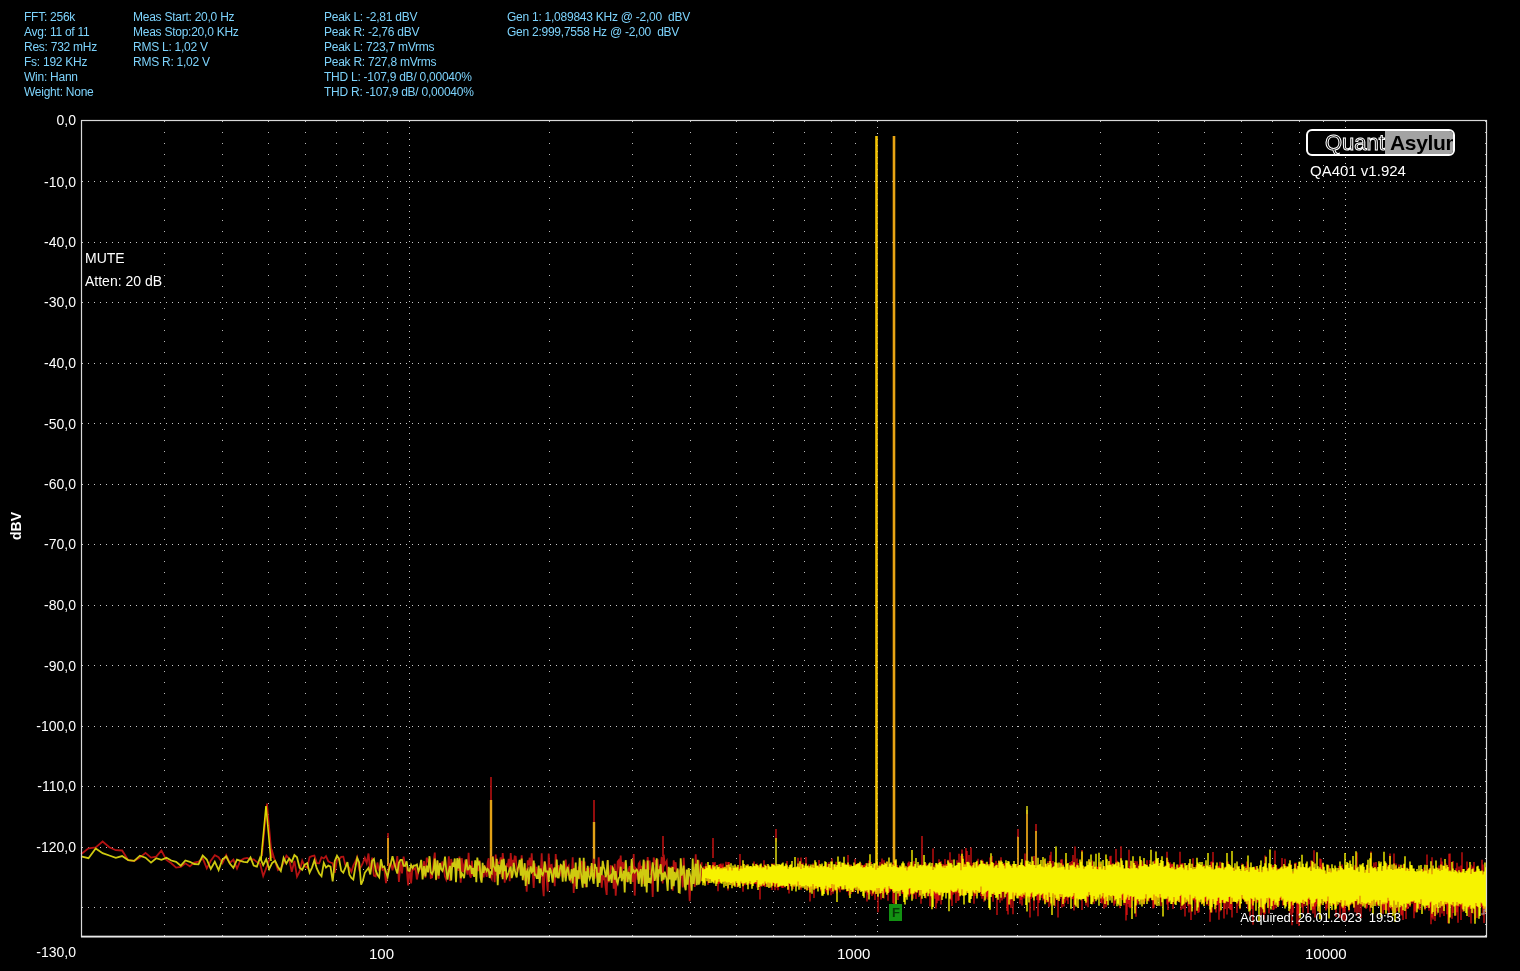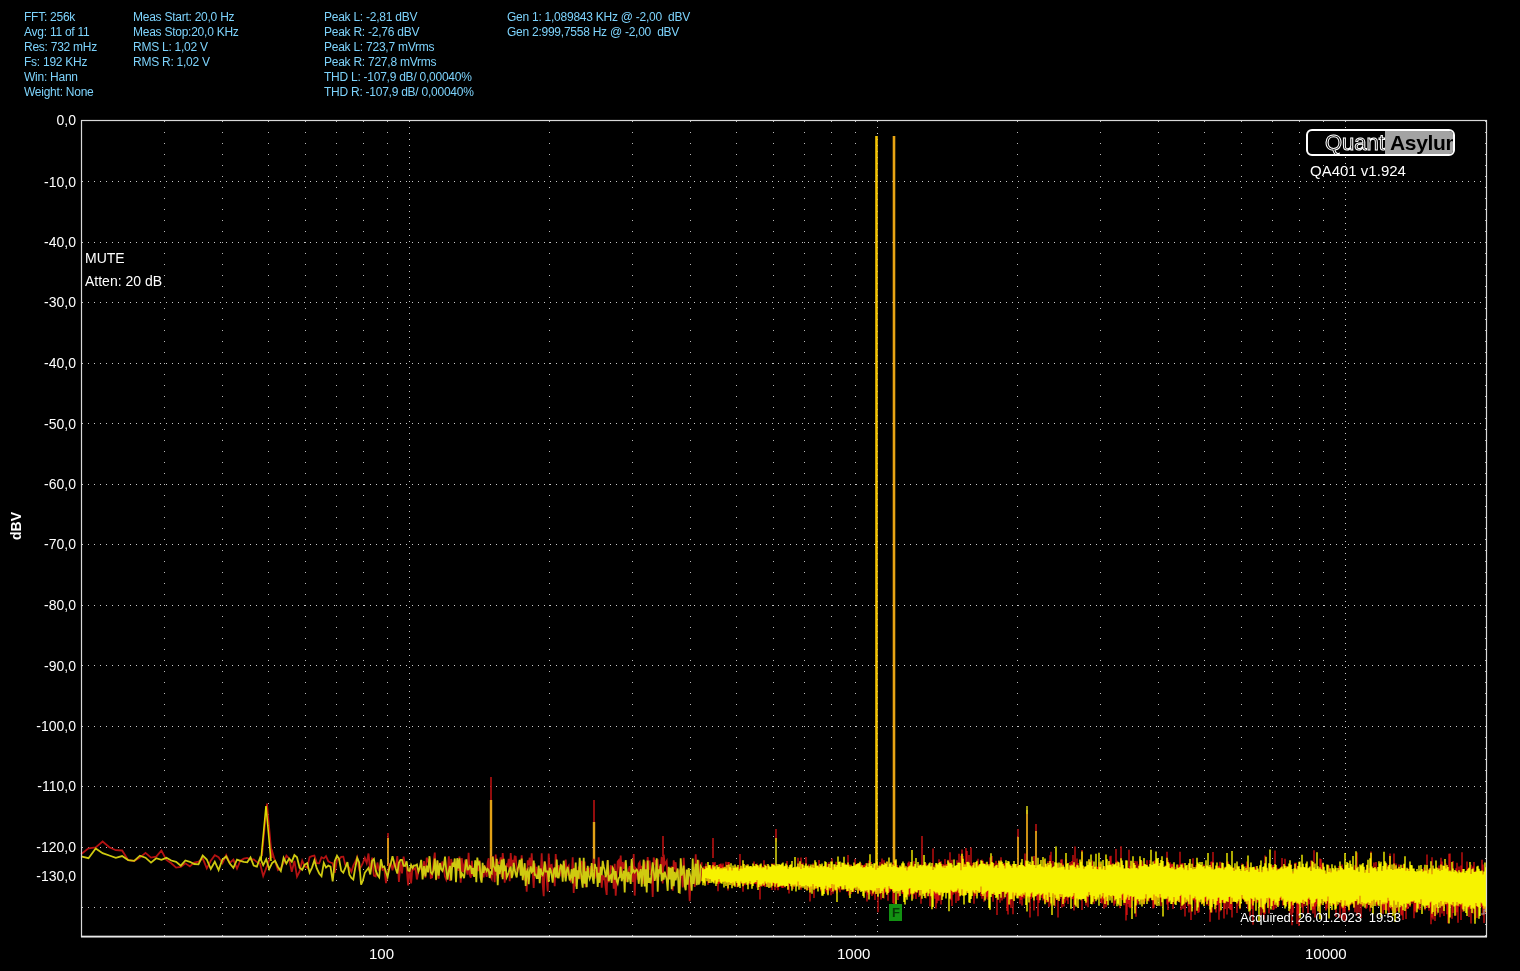--- a/index.html
+++ b/index.html
@@ -31,21 +31,21 @@
 <div class="yl" style="top:294px">-30,0</div>
 <div class="yl" style="top:355px">-40,0</div>
 <div class="yl" style="top:416px">-50,0</div>
 <div class="yl" style="top:476px">-60,0</div>
 <div class="yl" style="top:536px">-70,0</div>
 <div class="yl" style="top:597px">-80,0</div>
 <div class="yl" style="top:658px">-90,0</div>
 <div class="yl" style="top:718px">-100,0</div>
 <div class="yl" style="top:778px">-110,0</div>
 <div class="yl" style="top:839px">-120,0</div>
-<div class="yl" style="top:868px">-130,0</div>
+<div class="yl" style="top:944px">-130,0</div>
 <div class="xl" style="left:369px">100</div>
 <div class="xl" style="left:837px">1000</div>
 <div class="xl" style="left:1305px">10000</div>
 <div class="lab" style="left:2px;top:518px;transform:rotate(-90deg);transform-origin:center;font-weight:bold;">dBV</div>
 <div class="lab" style="left:85px;top:250px">MUTE</div>
 <div class="lab" style="left:85px;top:273px">Atten: 20 dB</div>
 <div class="lab" style="left:1169px;top:910px;width:303px;text-align:center;white-space:pre;font-size:13px;letter-spacing:-0.1px;">Acquired: 26.01.2023  19:53</div>
 <svg width="1520" height="971" style="position:absolute;left:0;top:0">
 <g stroke="#c9c9c9" stroke-width="1" stroke-dasharray="1 5" shape-rendering="crispEdges">
 <line x1="82" y1="181.5" x2="1486" y2="181.5"></line>

